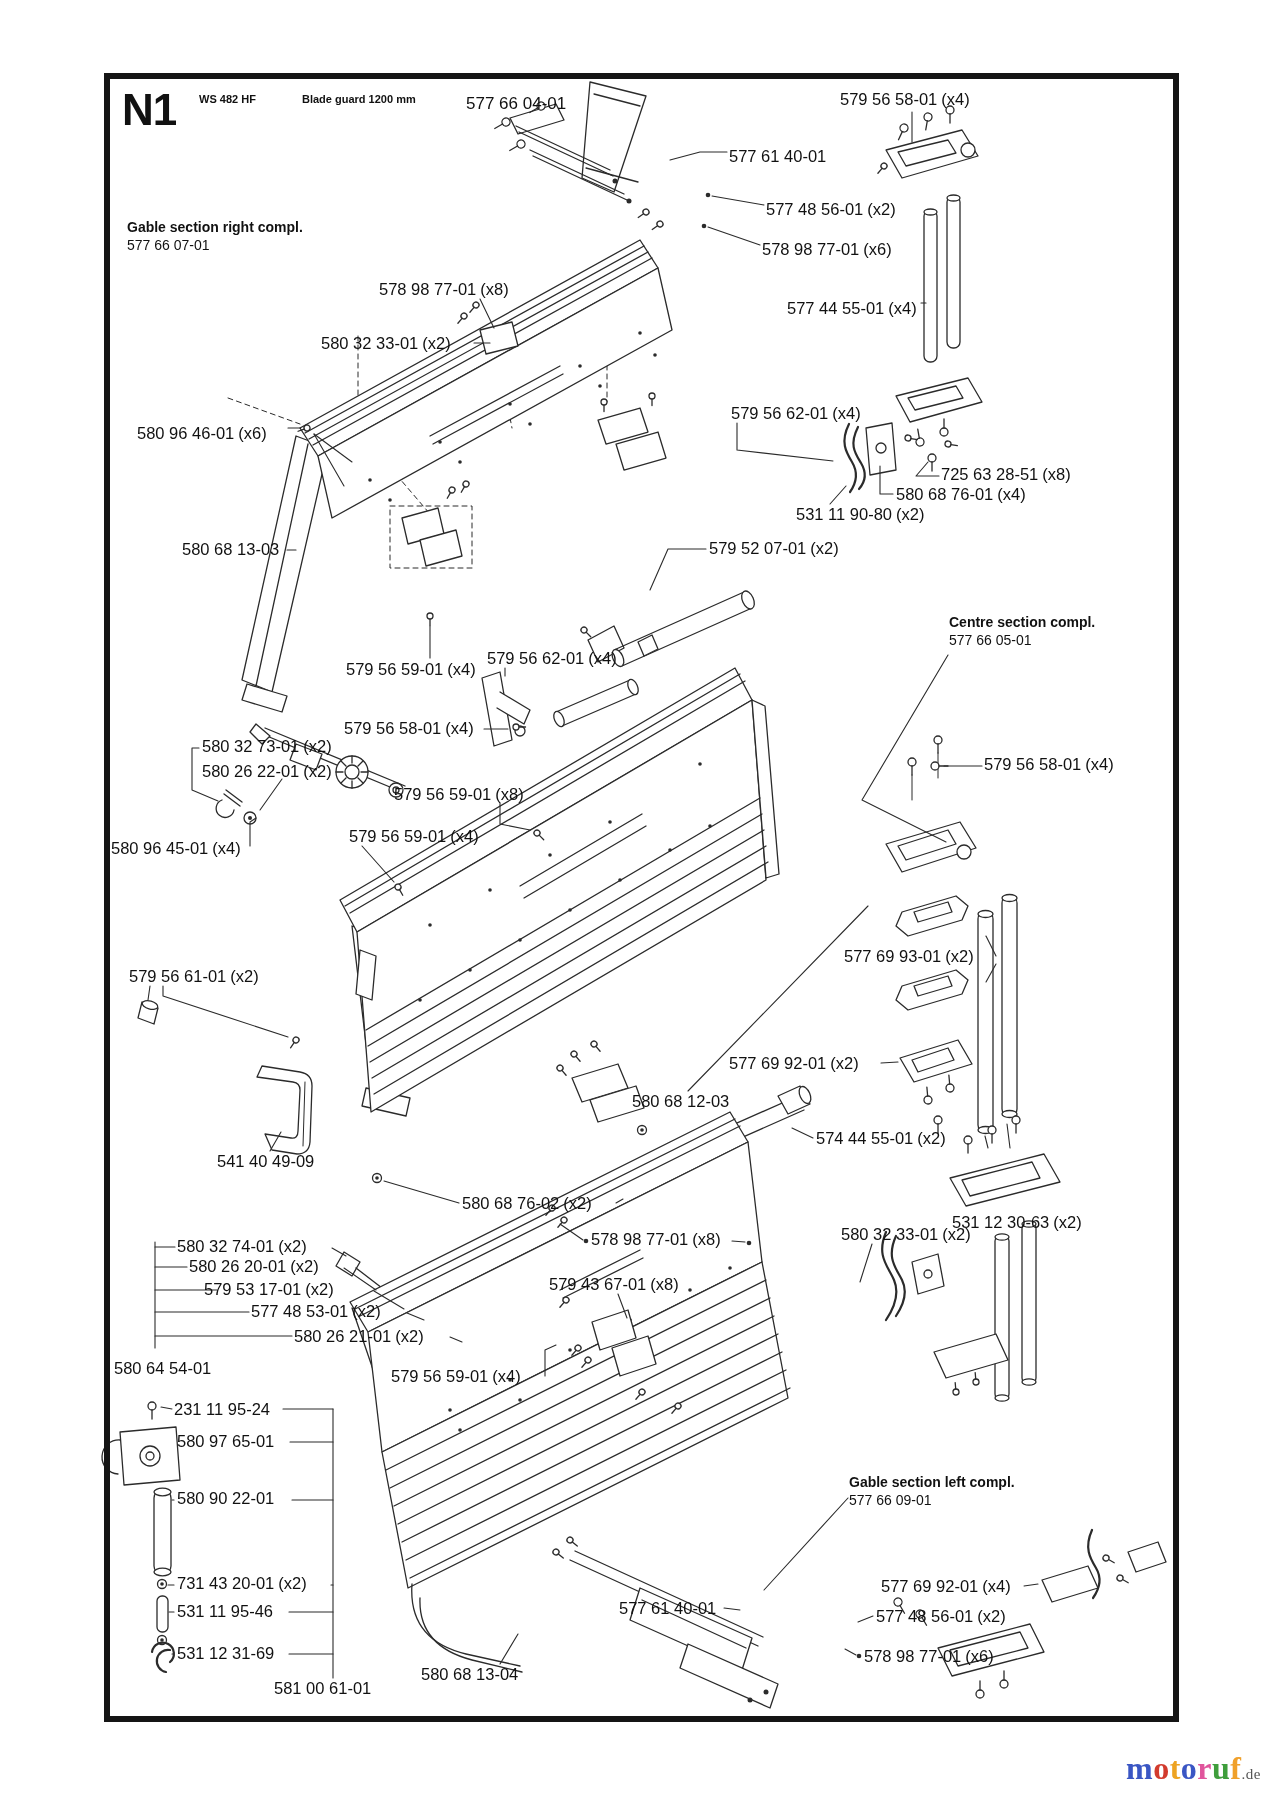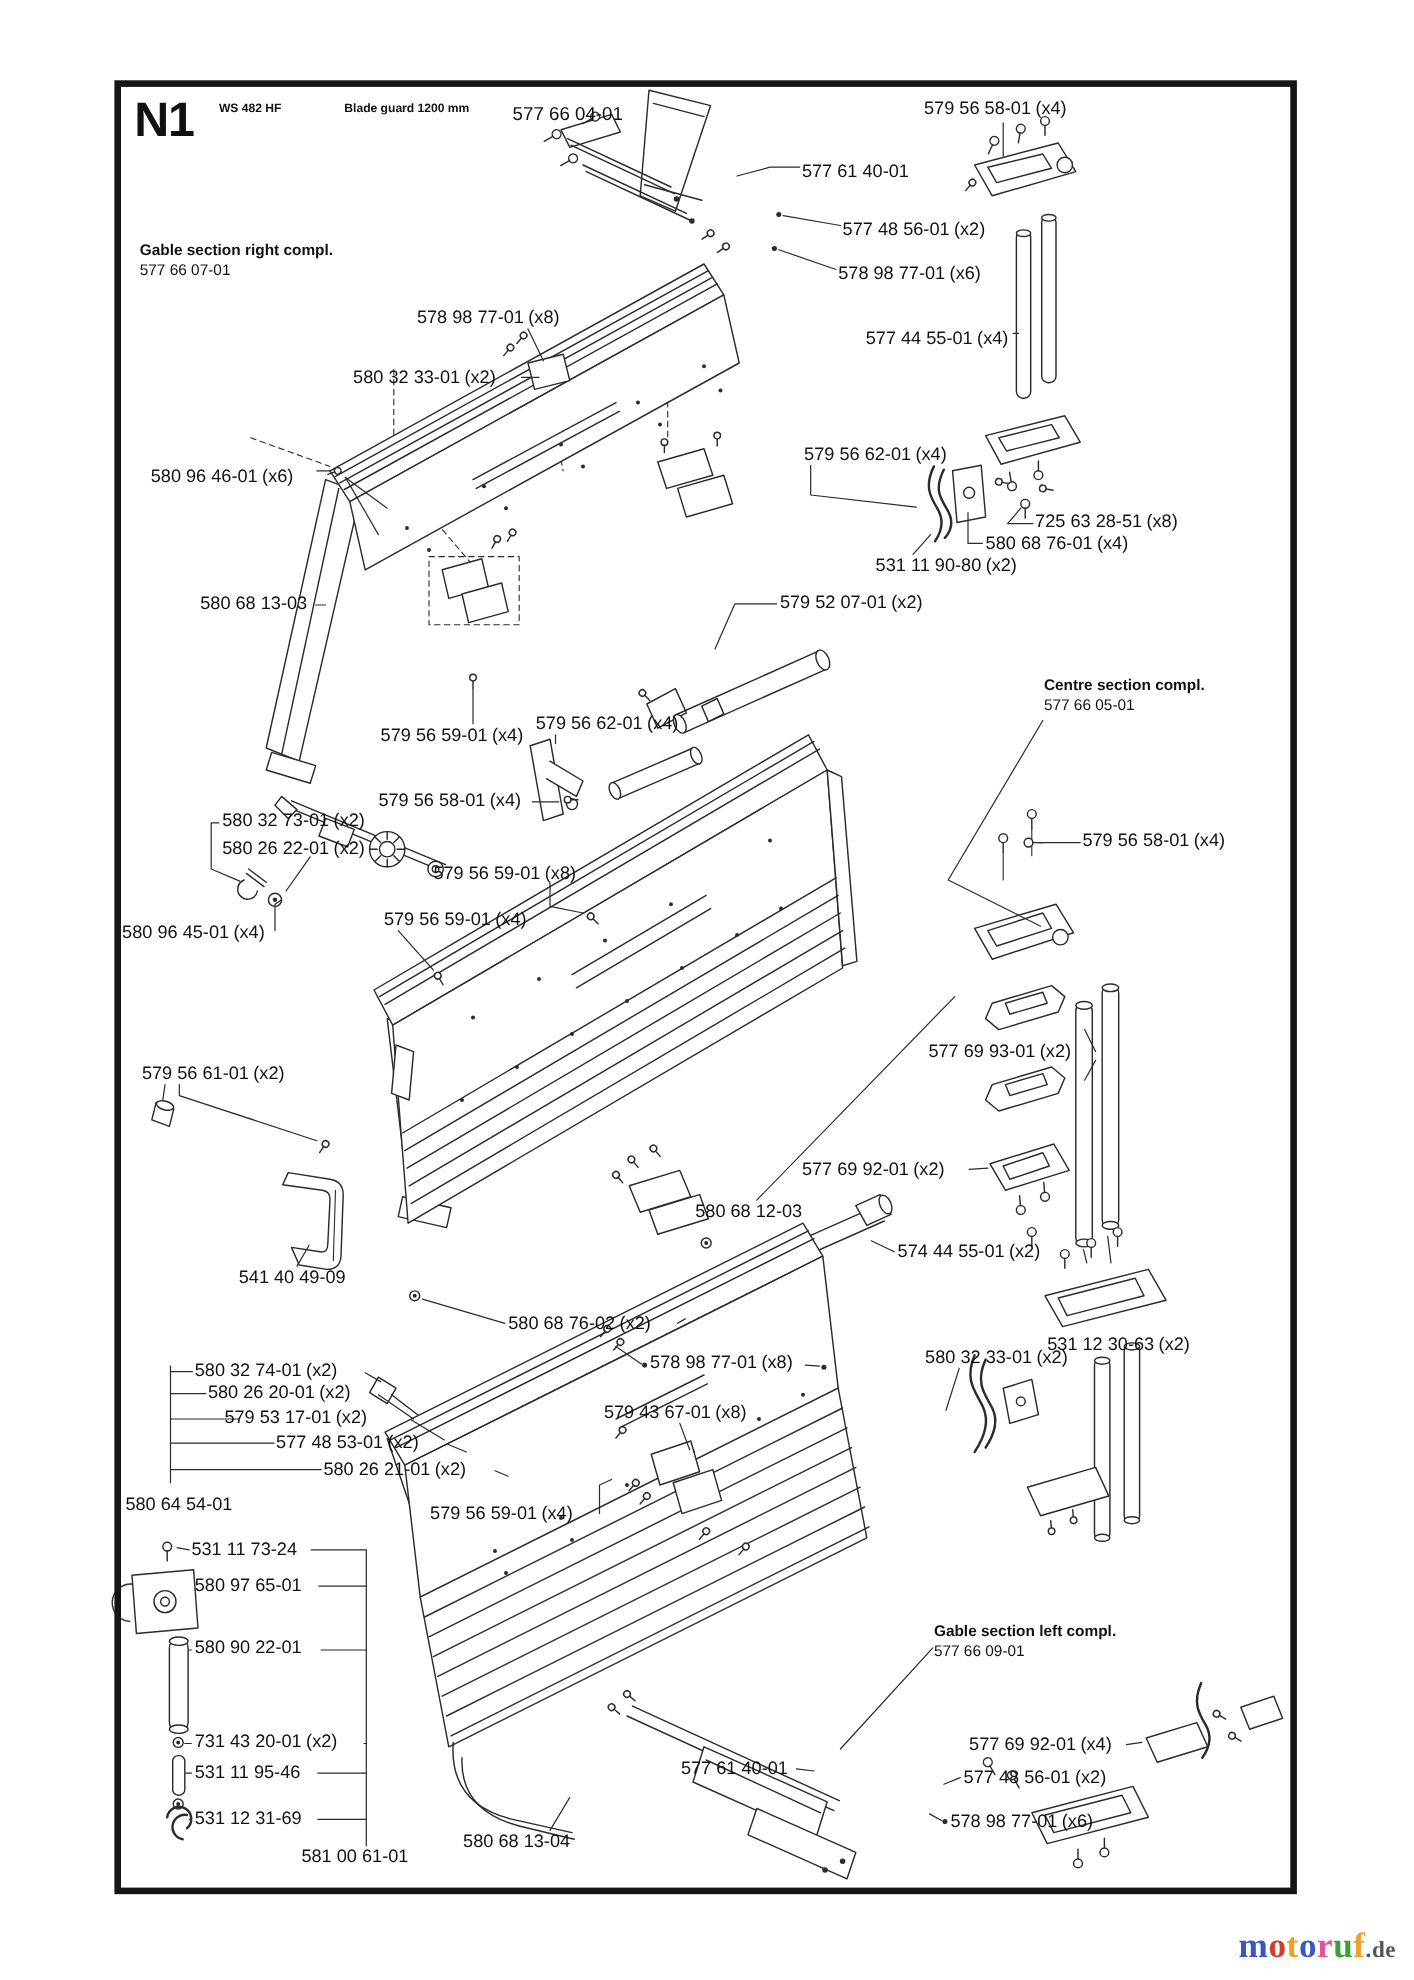--- a/index.html
+++ b/index.html
@@ -9,21 +9,21 @@
   .frame{position:absolute;left:104px;top:73px;width:1075px;height:1649px;
          border:6px solid #151515;box-sizing:border-box;pointer-events:none}
   .lbl{font-size:16.5px;line-height:1.05}
   .lbl .q{font-weight:400;margin-left:4px}
   .sec{font-size:14px;font-weight:700;line-height:1.25}
   .sec .num{font-weight:400}
   #n1{font-size:44px;font-weight:700;letter-spacing:-1px;line-height:1}
   .hmodel,.hdesc{font-size:11px;font-weight:700}
   .hnum{font-size:17px}
   .wm{font-family:"Liberation Serif",serif;font-size:32px;font-weight:700;letter-spacing:.5px}
-  .wm .de{font-size:21px;font-weight:700}
+  .wm .de{font-size:15px;font-weight:400}
   svg line,svg path,svg polyline,svg polygon,svg rect,svg ellipse,svg circle{
     stroke:#2b2b2b;fill:none;stroke-width:1.3;stroke-linejoin:round;stroke-linecap:round}
   svg .f{fill:#fff}
   svg .dot{fill:#2b2b2b;stroke:none}
   svg .lead path{stroke-width:1.1}
   svg .dash line,svg .dash polyline{stroke-dasharray:5 4;stroke-width:1}
   svg .thin{stroke-width:1}
   svg .strap{stroke-width:2.2}
 </style>
 </head>
@@ -473,21 +473,21 @@
         <circle class="dot" cx="859" cy="1656" r="2.3"></circle>
     <path d="M500,1664 L518,1634"></path>
     <path d="M848,1498 L764,1590"></path>
   </g>
 </svg>
 
 <div class="frame"></div>
 
 <div class="abs" id="n1" style="left:122px;top:88px">N1</div>
 <div class="abs hmodel" style="left:199px;top:93px">WS 482 HF</div>
-<div class="abs hdesc" style="left:313px;top:93px">Blade guard 1200 mm</div>
+<div class="abs hdesc" style="left:302px;top:93px">Blade guard 1200 mm</div>
 <div class="abs hnum" style="left:466px;top:94px">577 66 04-01</div>
 
 <div class="abs sec" style="left:127px;top:219px">
   <div>Gable section right compl.</div>
   <div class="num">577 66 07-01</div>
 </div>
 <div class="abs sec" style="left:949px;top:614px">
   <div>Centre section compl.</div>
   <div class="num">577 66 05-01</div>
 </div>
@@ -530,21 +530,21 @@
 <div class="abs lbl" style="left:591px;top:1231px"><span>578 98 77-01</span><span class="q">(x8)</span></div>
 <div class="abs lbl" style="left:841px;top:1226px"><span>580 32 33-01</span><span class="q">(x2)</span></div>
 <div class="abs lbl" style="left:549px;top:1276px"><span>579 43 67-01</span><span class="q">(x8)</span></div>
 <div class="abs lbl" style="left:177px;top:1238px"><span>580 32 74-01</span><span class="q">(x2)</span></div>
 <div class="abs lbl" style="left:189px;top:1258px"><span>580 26 20-01</span><span class="q">(x2)</span></div>
 <div class="abs lbl" style="left:204px;top:1281px"><span>579 53 17-01</span><span class="q">(x2)</span></div>
 <div class="abs lbl" style="left:251px;top:1303px"><span>577 48 53-01</span><span class="q">(x2)</span></div>
 <div class="abs lbl" style="left:294px;top:1328px"><span>580 26 21-01</span><span class="q">(x2)</span></div>
 <div class="abs lbl" style="left:114px;top:1360px"><span>580 64 54-01</span><span class="q"></span></div>
 <div class="abs lbl" style="left:391px;top:1368px"><span>579 56 59-01</span><span class="q">(x4)</span></div>
-<div class="abs lbl" style="left:174px;top:1401px"><span>531 11 73-24</span><span class="q"></span></div>
+<div class="abs lbl" style="left:174px;top:1401px"><span>231 11 95-24</span><span class="q"></span></div>
 <div class="abs lbl" style="left:177px;top:1433px"><span>580 97 65-01</span><span class="q"></span></div>
 <div class="abs lbl" style="left:177px;top:1490px"><span>580 90 22-01</span><span class="q"></span></div>
 <div class="abs lbl" style="left:177px;top:1575px"><span>731 43 20-01</span><span class="q">(x2)</span></div>
 <div class="abs lbl" style="left:177px;top:1603px"><span>531 11 95-46</span><span class="q"></span></div>
 <div class="abs lbl" style="left:881px;top:1578px"><span>577 69 92-01</span><span class="q">(x4)</span></div>
 <div class="abs lbl" style="left:619px;top:1600px"><span>577 61 40-01</span><span class="q"></span></div>
 <div class="abs lbl" style="left:876px;top:1608px"><span>577 48 56-01</span><span class="q">(x2)</span></div>
 <div class="abs lbl" style="left:177px;top:1645px"><span>531 12 31-69</span><span class="q"></span></div>
 <div class="abs lbl" style="left:864px;top:1648px"><span>578 98 77-01</span><span class="q">(x6)</span></div>
 <div class="abs lbl" style="left:274px;top:1680px"><span>581 00 61-01</span><span class="q"></span></div>

